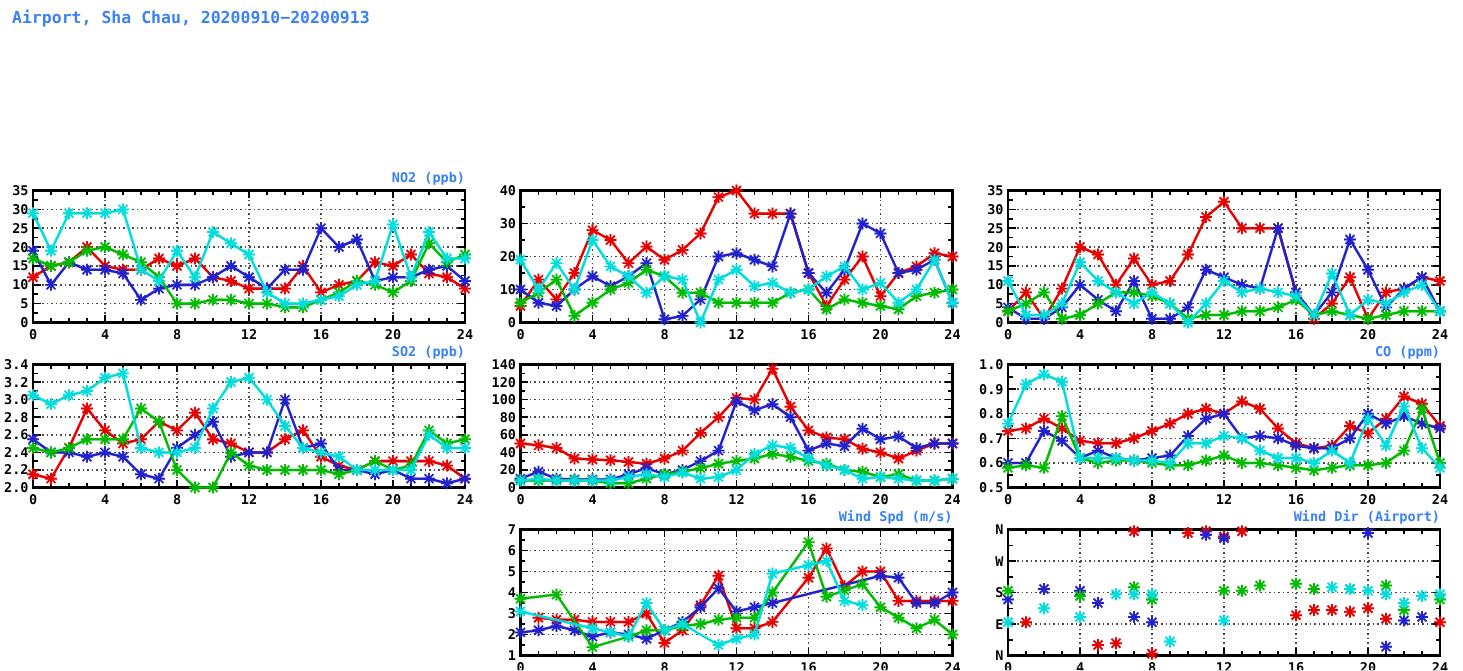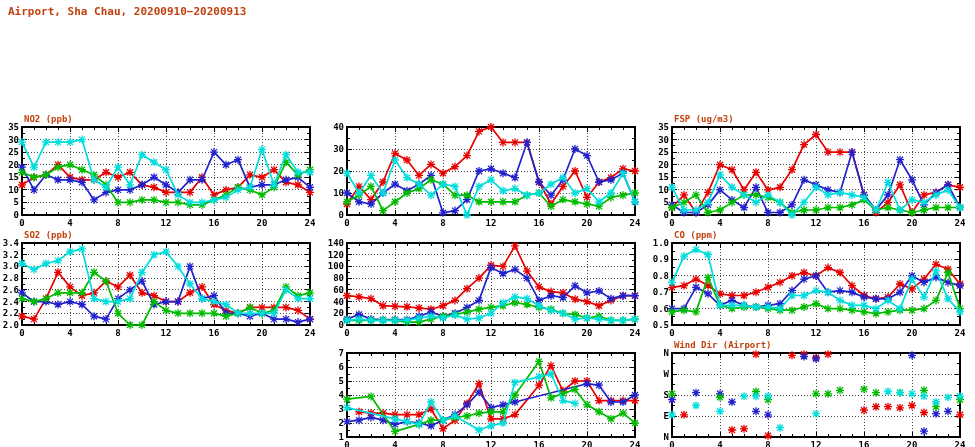--- a/index.html
+++ b/index.html
@@ -1,20 +1,20 @@
 <!DOCTYPE html>
 <html><head>
 <meta charset="utf-8">
 <style>
   html,body{margin:0;padding:0;background:#fff;}
   .stage{position:relative;width:975px;height:447px;background:#ffffff;overflow:hidden;
-         font-family:"DejaVu Sans Mono","Liberation Mono",monospace;color:#c2410c;}
+         font-family:"DejaVu Sans Mono","Liberation Mono",monospace;color:#3b82f6;}
   .main-title{position:absolute;left:8px;top:5px;font-size:11px;font-weight:bold;letter-spacing:0px;white-space:pre;}
   .chart{position:absolute;}
-  .chart-title{position:absolute;top:0px;left:0;right:8px;font-size:9px;font-weight:bold;white-space:pre;padding-left:24px;}
+  .chart-title{position:absolute;top:0px;left:0;right:8px;text-align:right;font-size:9px;font-weight:bold;white-space:pre;}
   .chart svg{position:absolute;left:0;top:0;}
   .gridline{stroke:#4a4a4a;stroke-width:1;stroke-dasharray:1 2;shape-rendering:crispEdges;}
   .tick{stroke:#000;stroke-width:1;shape-rendering:crispEdges;}
   .plotbox{stroke:#000;stroke-width:1.5;fill:none;shape-rendering:crispEdges;}
   .ticklabel{font-family:"DejaVu Sans Mono","Liberation Mono",monospace;font-size:9px;font-weight:bold;fill:#000;}
 </style>
 </head>
 <body>
 
 <div class="stage">
@@ -427,21 +427,20 @@
         <path d="M-3 -3L3 3M-3 3L3 -3M0 -4L0 4M-4 0L4 0" transform="translate(238.0,63.6)" stroke="#00dddd" stroke-width="1.3" fill="none"></path>
         <path d="M-3 -3L3 3M-3 3L3 -3M0 -4L0 4M-4 0L4 0" transform="translate(250.0,79.0)" stroke="#00dddd" stroke-width="1.3" fill="none"></path>
         <path d="M-3 -3L3 3M-3 3L3 -3M0 -4L0 4M-4 0L4 0" transform="translate(262.0,74.6)" stroke="#00dddd" stroke-width="1.3" fill="none"></path>
         <path d="M-3 -3L3 3M-3 3L3 -3M0 -4L0 4M-4 0L4 0" transform="translate(274.0,87.8)" stroke="#00dddd" stroke-width="1.3" fill="none"></path>
         <path d="M-3 -3L3 3M-3 3L3 -3M0 -4L0 4M-4 0L4 0" transform="translate(286.0,79.0)" stroke="#00dddd" stroke-width="1.3" fill="none"></path>
         <path d="M-3 -3L3 3M-3 3L3 -3M0 -4L0 4M-4 0L4 0" transform="translate(298.0,59.2)" stroke="#00dddd" stroke-width="1.3" fill="none"></path>
         <path d="M-3 -3L3 3M-3 3L3 -3M0 -4L0 4M-4 0L4 0" transform="translate(310.0,87.8)" stroke="#00dddd" stroke-width="1.3" fill="none"></path>
       </svg>
   </div>
   <div class="chart" id="chart-fsp" style="left: 650px; top: 114px; width: 318px; height: 116px;">
-    <div class="chart-title">FSP (ug/m3)</div>
     <svg width="318" height="116" viewBox="0 0 318 116">
         <line x1="70" y1="13" x2="70" y2="101" class="gridline"></line>
         <line x1="118" y1="13" x2="118" y2="101" class="gridline"></line>
         <line x1="166" y1="13" x2="166" y2="101" class="gridline"></line>
         <line x1="214" y1="13" x2="214" y2="101" class="gridline"></line>
         <line x1="262" y1="13" x2="262" y2="101" class="gridline"></line>
         <line x1="22" y1="88.42857142857143" x2="310" y2="88.42857142857143" class="gridline"></line>
         <line x1="22" y1="75.85714285714286" x2="310" y2="75.85714285714286" class="gridline"></line>
         <line x1="22" y1="63.285714285714285" x2="310" y2="63.285714285714285" class="gridline"></line>
         <line x1="22" y1="50.714285714285715" x2="310" y2="50.714285714285715" class="gridline"></line>
@@ -1278,20 +1277,21 @@
         <path d="M-3 -3L3 3M-3 3L3 -3M0 -4L0 4M-4 0L4 0" transform="translate(238.0,70.4)" stroke="#00dddd" stroke-width="1.3" fill="none"></path>
         <path d="M-3 -3L3 3M-3 3L3 -3M0 -4L0 4M-4 0L4 0" transform="translate(250.0,78.6)" stroke="#00dddd" stroke-width="1.3" fill="none"></path>
         <path d="M-3 -3L3 3M-3 3L3 -3M0 -4L0 4M-4 0L4 0" transform="translate(262.0,49.1)" stroke="#00dddd" stroke-width="1.3" fill="none"></path>
         <path d="M-3 -3L3 3M-3 3L3 -3M0 -4L0 4M-4 0L4 0" transform="translate(274.0,67.1)" stroke="#00dddd" stroke-width="1.3" fill="none"></path>
         <path d="M-3 -3L3 3M-3 3L3 -3M0 -4L0 4M-4 0L4 0" transform="translate(286.0,40.9)" stroke="#00dddd" stroke-width="1.3" fill="none"></path>
         <path d="M-3 -3L3 3M-3 3L3 -3M0 -4L0 4M-4 0L4 0" transform="translate(298.0,68.8)" stroke="#00dddd" stroke-width="1.3" fill="none"></path>
         <path d="M-3 -3L3 3M-3 3L3 -3M0 -4L0 4M-4 0L4 0" transform="translate(310.0,81.9)" stroke="#00dddd" stroke-width="1.3" fill="none"></path>
       </svg>
   </div>
   <div class="chart" id="chart-windspd" style="left: 325px; top: 340px; width: 318px; height: 112px;">
+    <div class="chart-title">Wind Spd (m/s)</div>
     <svg width="318" height="112" viewBox="0 0 318 112">
         <line x1="70" y1="13" x2="70" y2="97" class="gridline"></line>
         <line x1="118" y1="13" x2="118" y2="97" class="gridline"></line>
         <line x1="166" y1="13" x2="166" y2="97" class="gridline"></line>
         <line x1="214" y1="13" x2="214" y2="97" class="gridline"></line>
         <line x1="262" y1="13" x2="262" y2="97" class="gridline"></line>
         <line x1="22" y1="83" x2="310" y2="83" class="gridline"></line>
         <line x1="22" y1="69" x2="310" y2="69" class="gridline"></line>
         <line x1="22" y1="55" x2="310" y2="55" class="gridline"></line>
         <line x1="22" y1="41" x2="310" y2="41" class="gridline"></line>

